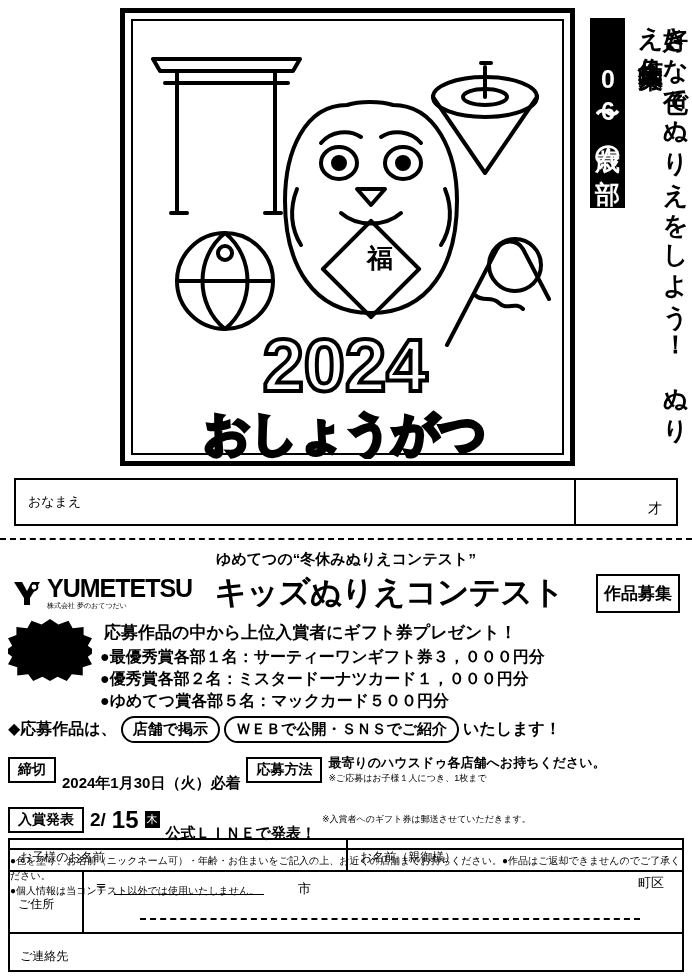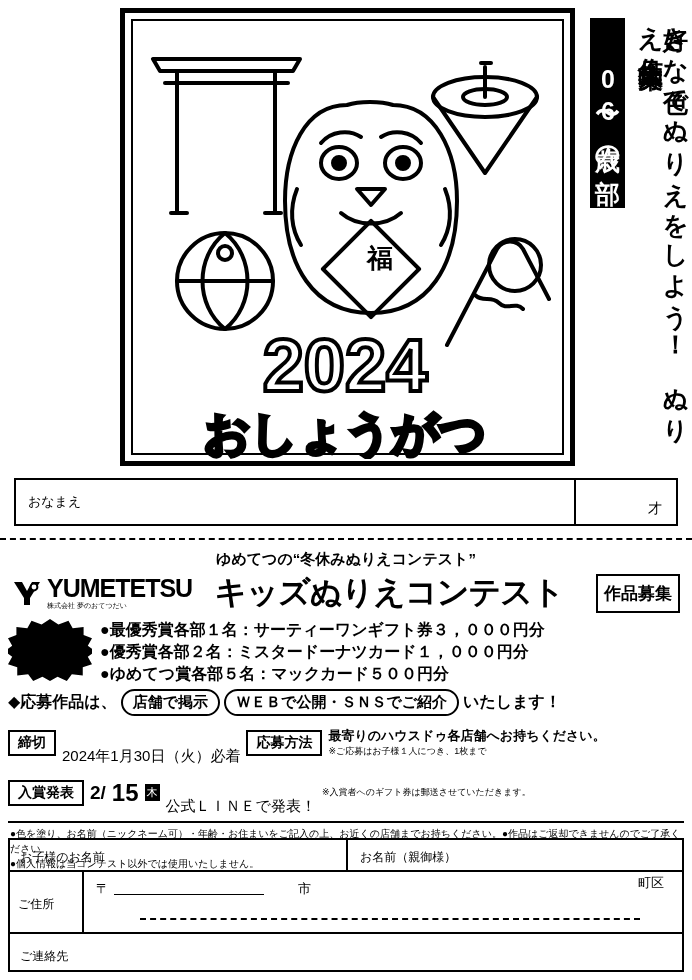--- a/index.html
+++ b/index.html
@@ -40,21 +40,21 @@
   .sanka span{position:absolute;inset:0;display:flex;flex-direction:column;align-items:center;justify-content:center;color:#000000;font-size:13px;font-weight:bold;line-height:1.25;}
   .prizes{flex:1;}
   .prize-head{font-size:17px;font-weight:bold;margin:2px 0 3px 6px;}
   .prize-line{font-size:16px;font-weight:bold;margin:1px 0 1px 2px;}
 
   .apply-line{display:flex;align-items:center;font-size:16px;font-weight:bold;padding:3px 8px 0 8px;gap:4px;}
   .pill{border:2px solid #000;border-radius:999px;padding:2px 10px;font-size:15px;}
 
   .row-line{display:flex;align-items:center;font-size:13px;padding:3px 8px 0 8px;gap:6px;}
   .tagbox{border:2px solid #000;padding:2px 8px;font-size:14px;font-weight:bold;white-space:nowrap;font-family:Liberation Serif, serif;}
-  .rl-val{font-size:15px;font-weight:normal;margin-top:28px;}
+  .rl-val{font-size:15px;font-weight:bold;margin-top:28px;}
   .rl-val2{font-size:13px;font-weight:bold;margin-top:38px;}
   .date-big{font-size:19px;font-weight:bold;}
   .mokubox{display:inline-block;background:#000;color:#fff;font-size:11px;padding:1px 2px;vertical-align:3px;}
   .small-note{font-size:9px;font-weight:normal;}
 
   .rule{border-top:2px solid #000;margin:5px 8px 0;}
   .notes{font-size:10px;padding:3px 10px 0;line-height:1.5;}
   .notes div{margin:0;}
 
   
@@ -173,20 +173,21 @@
 
     <div class="prize-wrap">
       <div class="sanka">
         <div class="burst"></div>
         <span>
           <em style="font-style:normal">参加賞</em>
           <em style="font-style:normal">全員に！</em>
         </span>
       </div>
       <div class="prizes">
+        <div class="prize-head">応募作品の中から上位入賞者にギフト券プレゼント！</div>
         <div class="prize-line">●最優秀賞各部１名：サーティーワンギフト券３，０００円分</div>
         <div class="prize-line">●優秀賞各部２名：ミスタードーナツカード１，０００円分</div>
         <div class="prize-line">●ゆめてつ賞各部５名：マックカード５００円分</div>
       </div>
     </div>
 
     <div class="apply-line">
       <span>◆応募作品は、</span>
       <span class="pill">店舗で掲示</span>
       <span class="pill">ＷＥＢで公開・ＳＮＳでご紹介</span>

